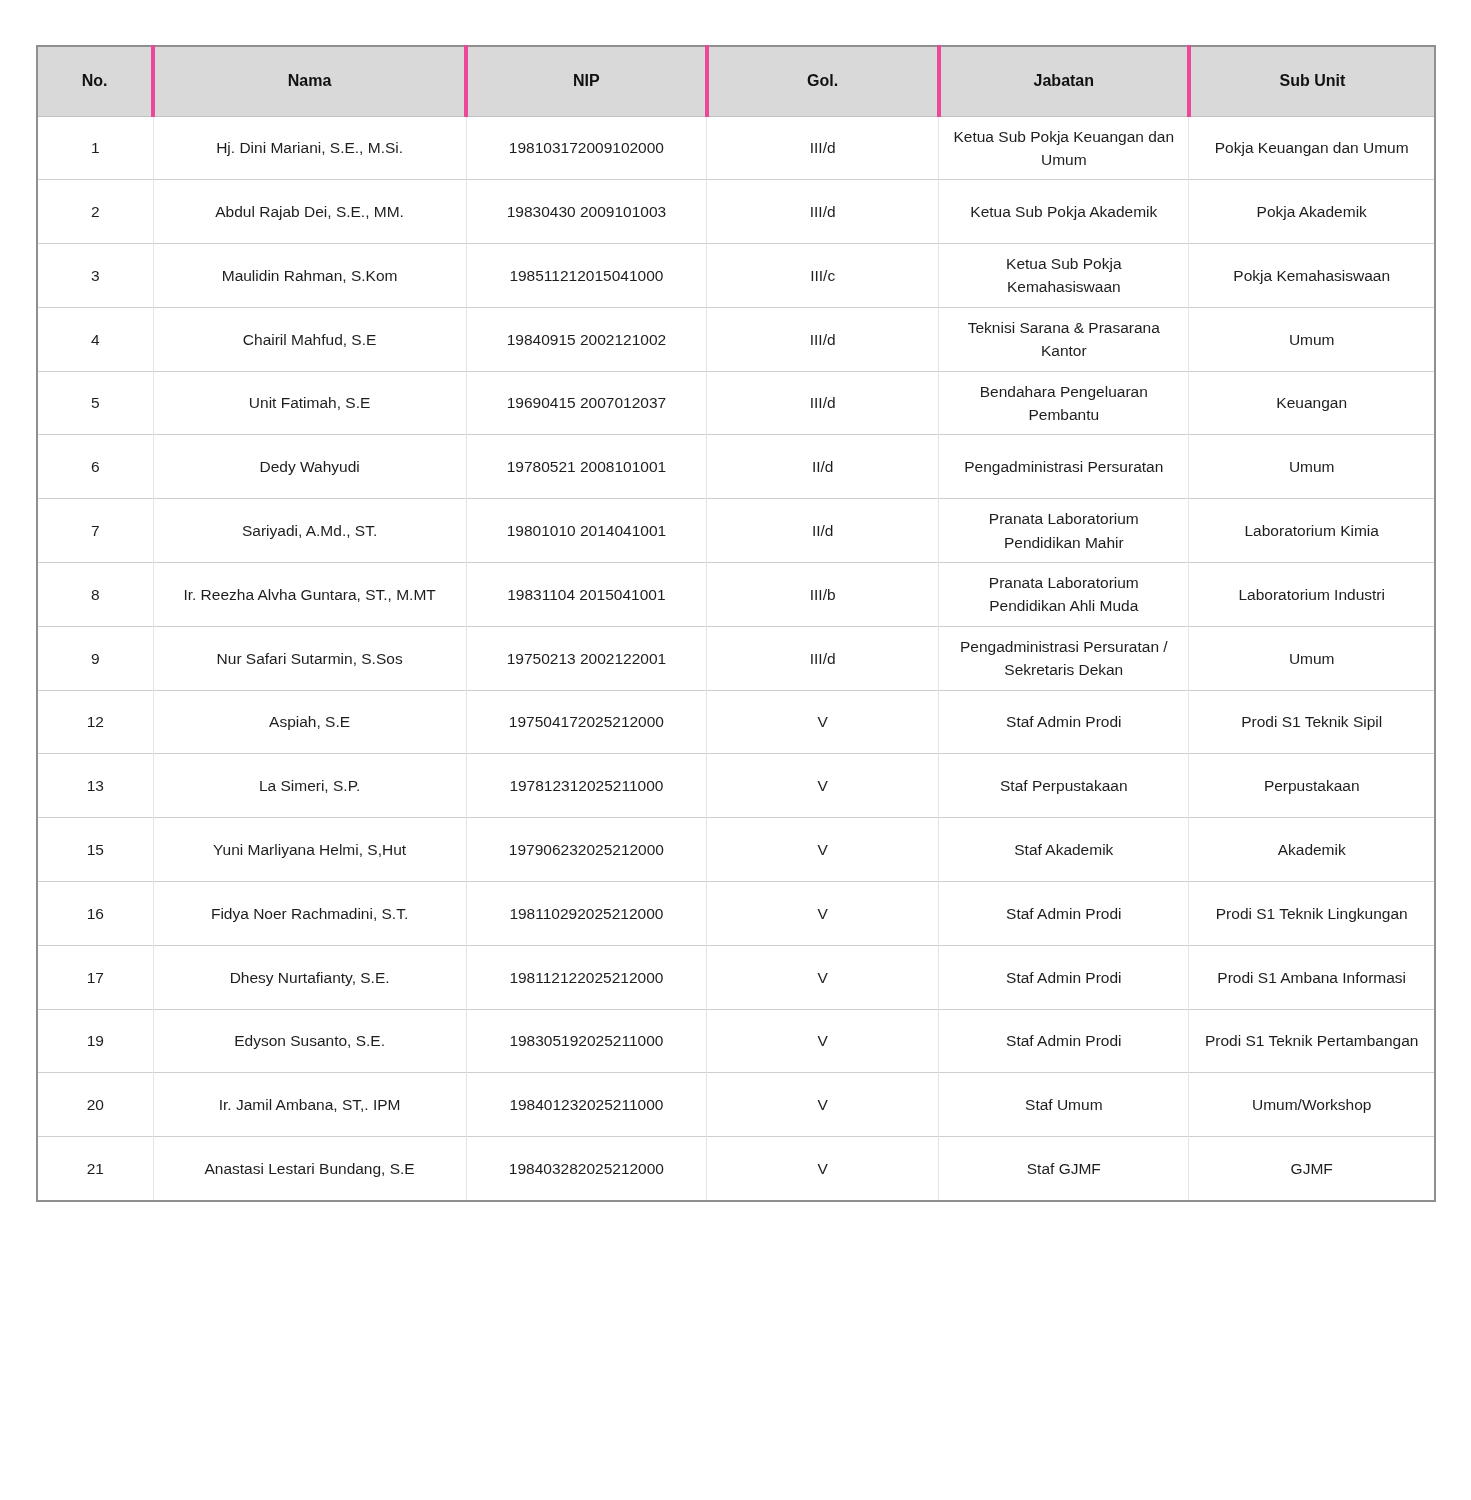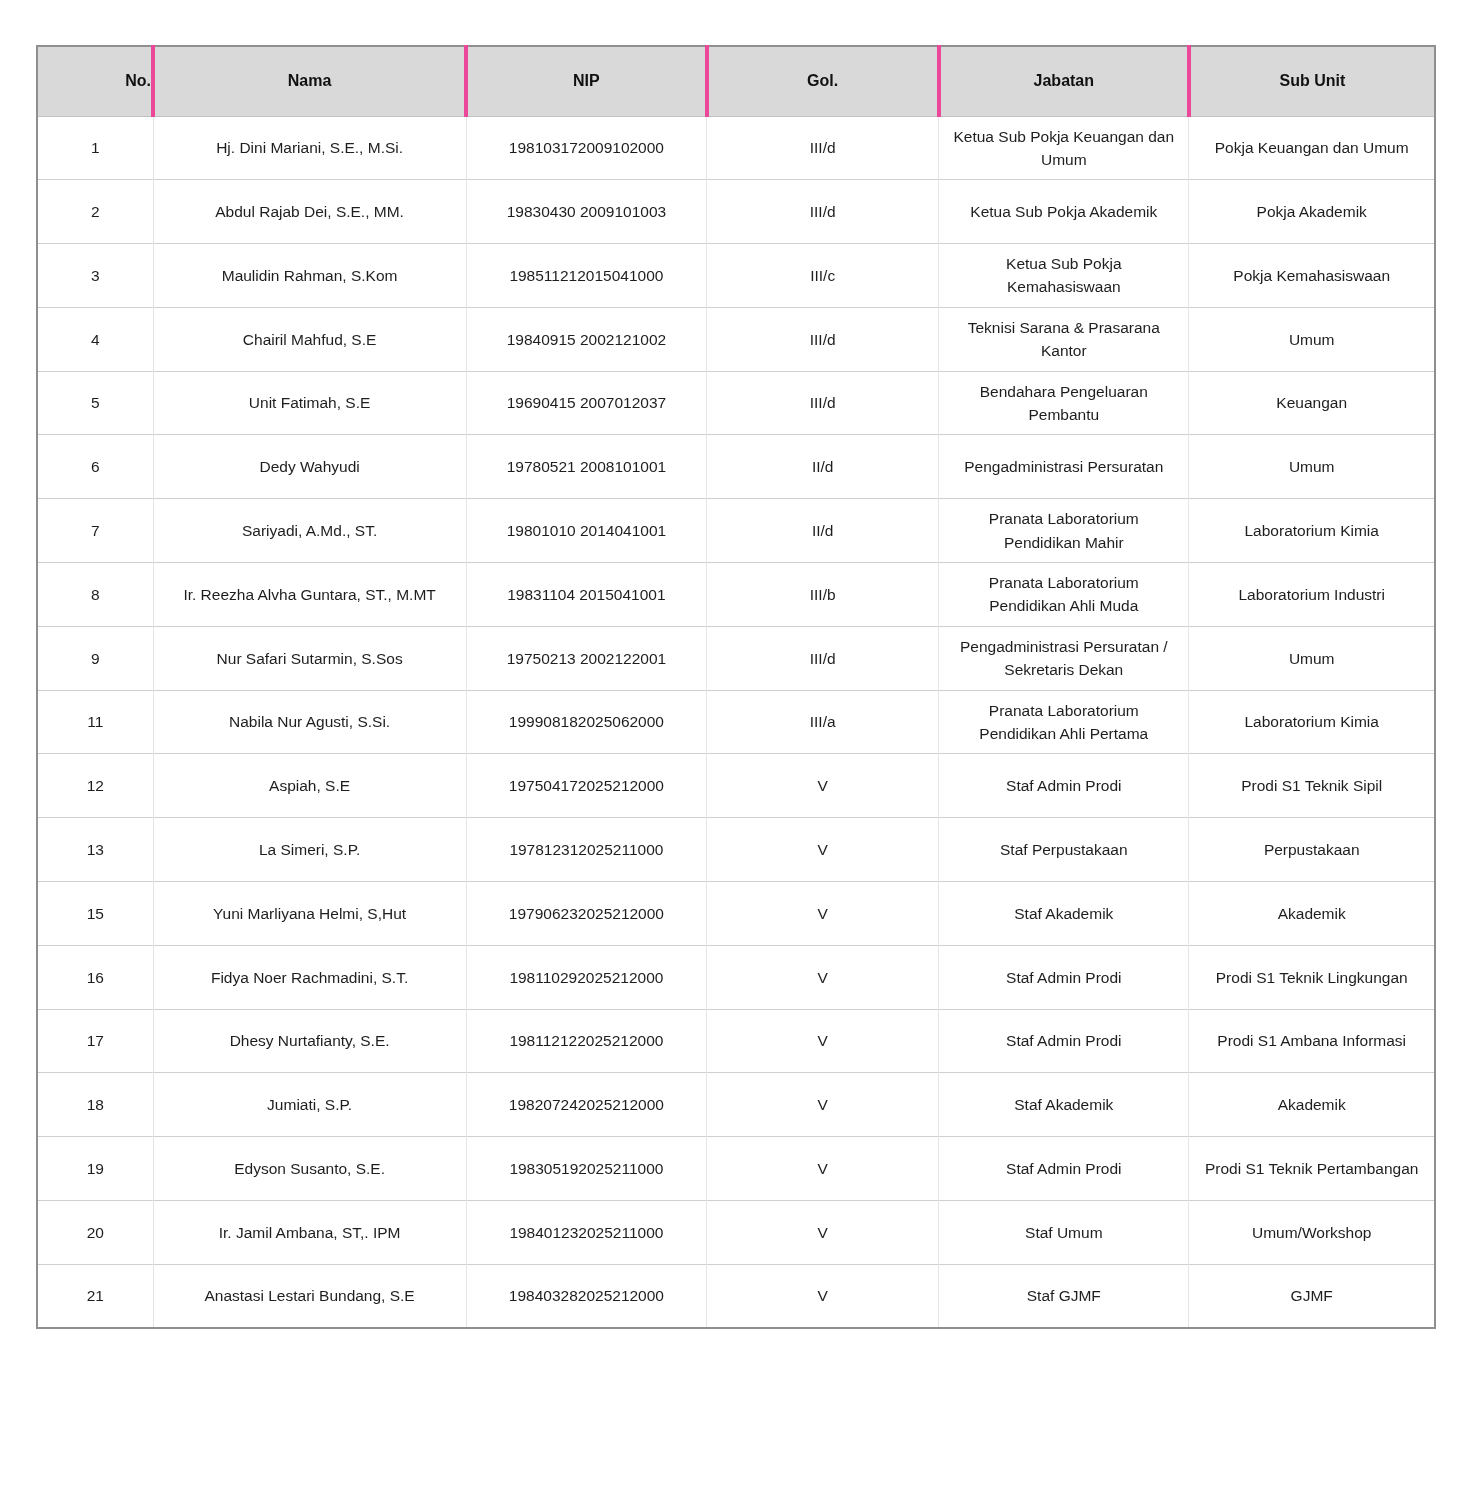--- a/index.html
+++ b/index.html
@@ -32,21 +32,21 @@
     background: #d9d9d9;
     font-weight: bold;
     color: #111111;
     height: 70px;
     text-align: center;
     vertical-align: middle;
     font-size: 16px;
     border-left: 4px solid #ec4899;
     border-bottom: 1px solid #c2c2c2;
   }
-  table.staff thead th:first-child { border-left: none; text-align: right; }
+  table.staff thead th:first-child { border-left: none; }
   table.staff tbody td {
     height: 63.8px;
     vertical-align: middle;
     line-height: 1.5;
     border-top: 1px solid #cfcfcf;
     border-left: 1px solid #e4e4e4;
     padding: 4px 10px;
     word-wrap: break-word;
   }
   table.staff tbody td:first-child { border-left: none; }
@@ -146,28 +146,20 @@
           </tr>
           <tr>
             <td class="align-center cell-no">9</td>
             <td class="align-left cell-nama">Nur Safari Sutarmin, S.Sos</td>
             <td class="align-left cell-nip">19750213 2002122001</td>
             <td class="align-center cell-gol">III/d</td>
             <td class="align-center cell-jabatan">Pengadministrasi Persuratan / Sekretaris Dekan</td>
             <td class="align-center cell-sub_unit">Umum</td>
           </tr>
           <tr>
-            <td class="align-center cell-no">11</td>
-            <td class="align-left cell-nama">Nabila Nur Agusti, S.Si.</td>
-            <td class="align-left cell-nip">199908182025062000</td>
-            <td class="align-center cell-gol">III/a</td>
-            <td class="align-center cell-jabatan">Pranata Laboratorium Pendidikan Ahli Pertama</td>
-            <td class="align-center cell-sub_unit">Laboratorium Kimia</td>
-          </tr>
-          <tr>
             <td class="align-center cell-no">12</td>
             <td class="align-left cell-nama">Aspiah, S.E</td>
             <td class="align-left cell-nip">197504172025212000</td>
             <td class="align-center cell-gol">V</td>
             <td class="align-center cell-jabatan">Staf Admin Prodi</td>
             <td class="align-center cell-sub_unit">Prodi S1 Teknik Sipil</td>
           </tr>
           <tr>
             <td class="align-center cell-no">13</td>
             <td class="align-left cell-nama">La Simeri, S.P.</td>
@@ -192,28 +184,20 @@
             <td class="align-center cell-jabatan">Staf Admin Prodi</td>
             <td class="align-center cell-sub_unit">Prodi S1 Teknik Lingkungan</td>
           </tr>
           <tr>
             <td class="align-center cell-no">17</td>
             <td class="align-left cell-nama">Dhesy Nurtafianty, S.E.</td>
             <td class="align-left cell-nip">198112122025212000</td>
             <td class="align-center cell-gol">V</td>
             <td class="align-center cell-jabatan">Staf Admin Prodi</td>
             <td class="align-center cell-sub_unit">Prodi S1 Ambana Informasi</td>
-          </tr>
-          <tr>
-            <td class="align-center cell-no">18</td>
-            <td class="align-left cell-nama">Jumiati, S.P.</td>
-            <td class="align-left cell-nip">198207242025212000</td>
-            <td class="align-center cell-gol">V</td>
-            <td class="align-center cell-jabatan">Staf Akademik</td>
-            <td class="align-center cell-sub_unit">Akademik</td>
           </tr>
           <tr>
             <td class="align-center cell-no">19</td>
             <td class="align-left cell-nama">Edyson Susanto, S.E.</td>
             <td class="align-left cell-nip">198305192025211000</td>
             <td class="align-center cell-gol">V</td>
             <td class="align-center cell-jabatan">Staf Admin Prodi</td>
             <td class="align-center cell-sub_unit">Prodi S1 Teknik Pertambangan</td>
           </tr>
           <tr>

